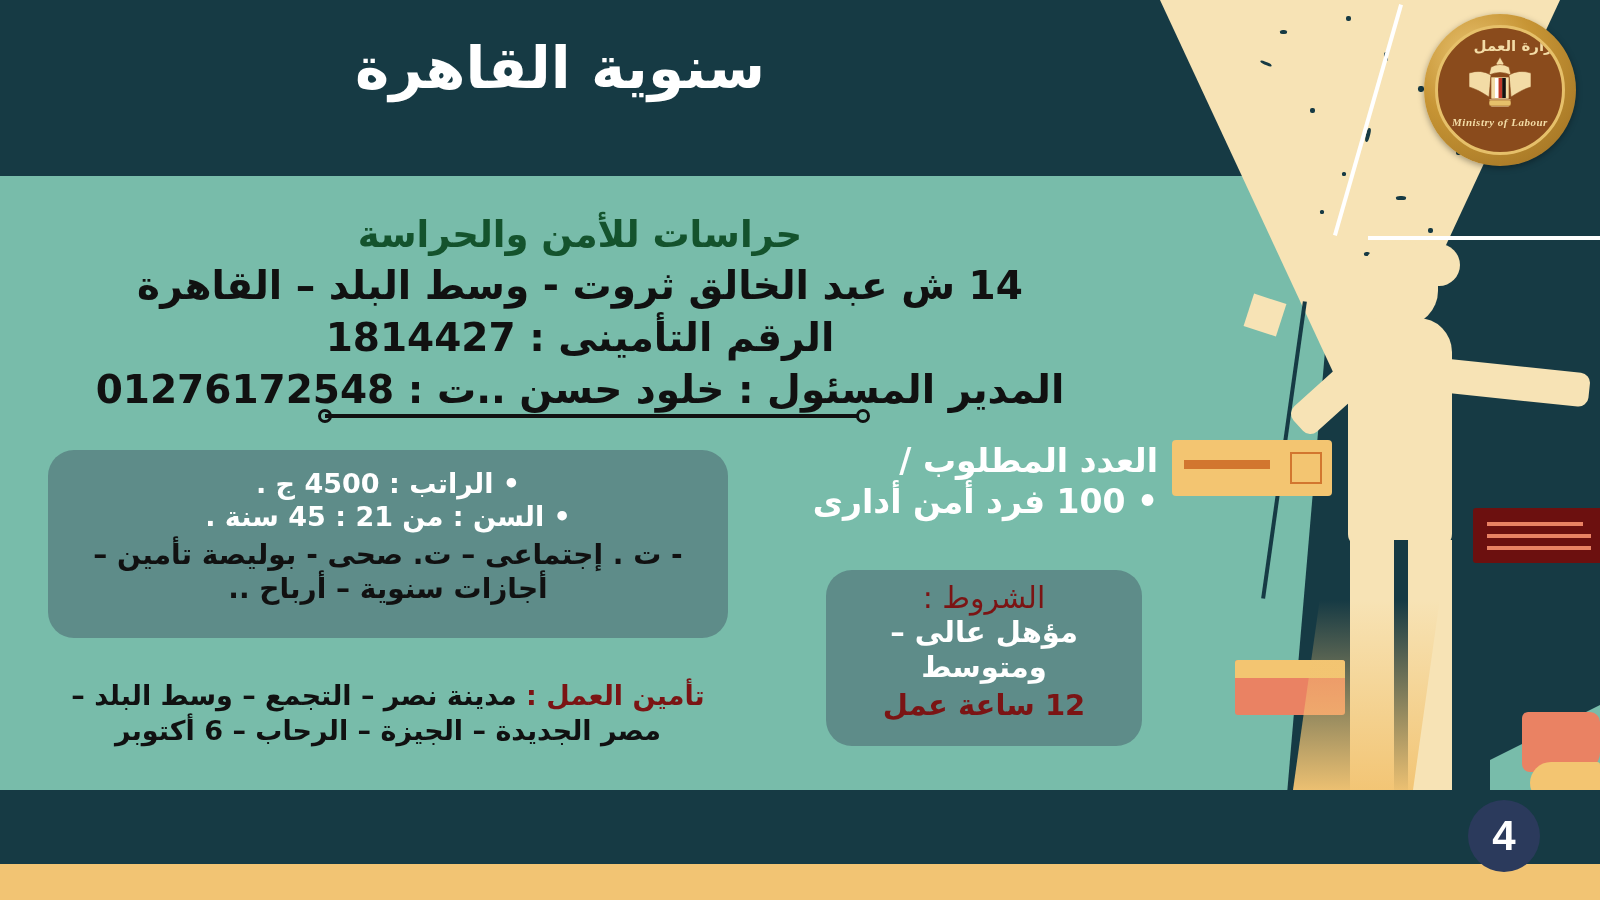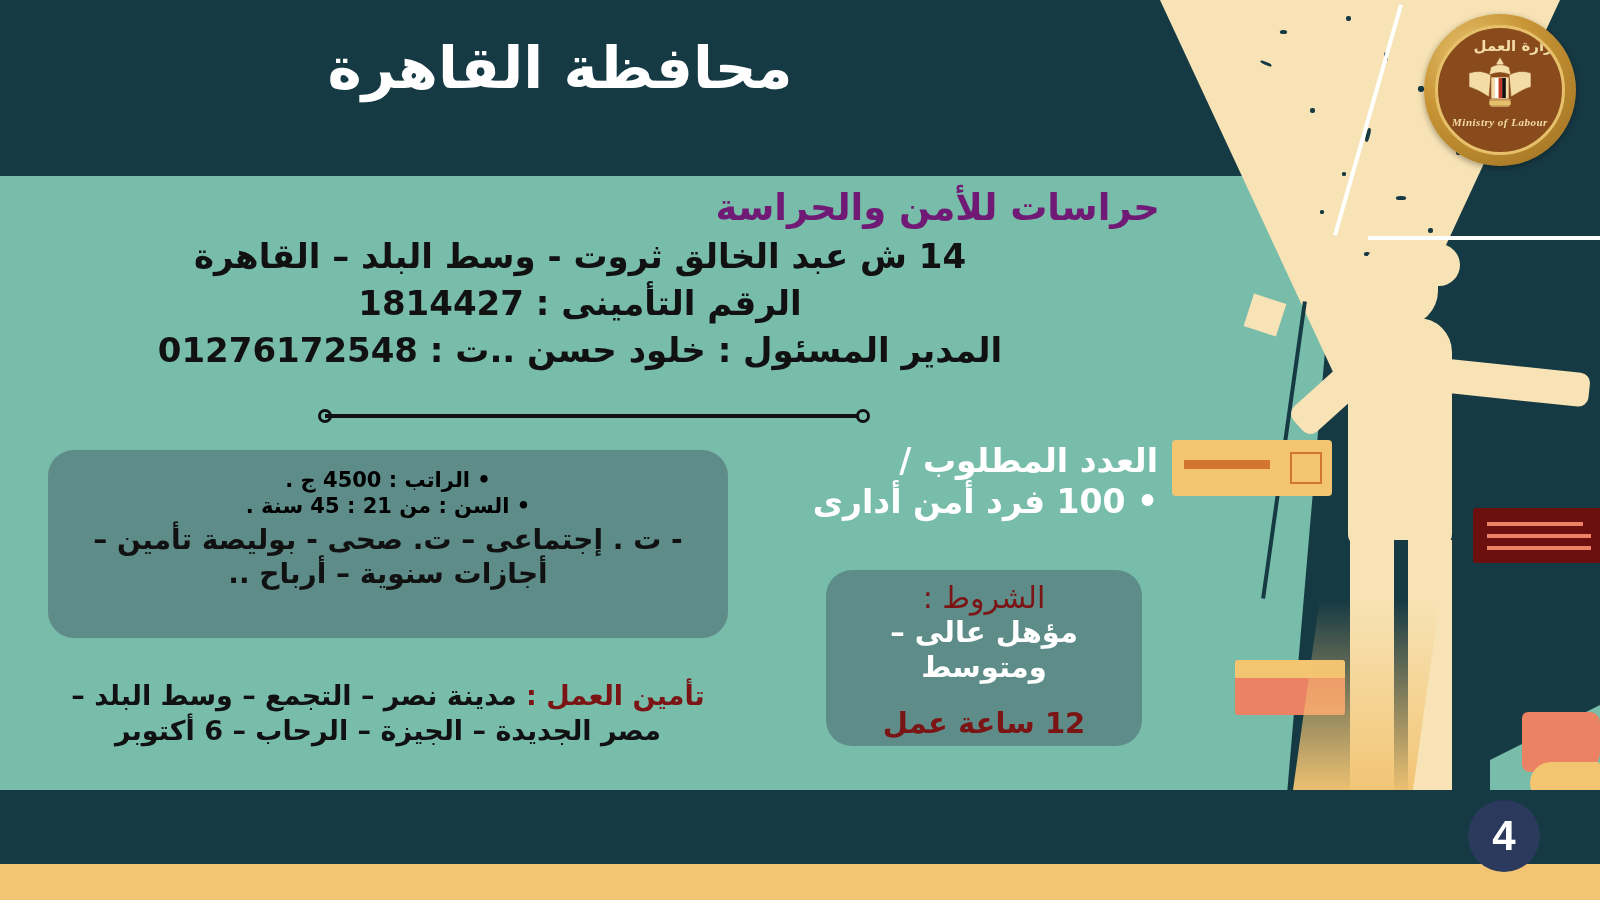--- a/index.html
+++ b/index.html
@@ -192,27 +192,27 @@
   .title {
     position:absolute; left:0; top:34px; width:1120px;
     text-align:center; z-index:5;
     color:#ffffff; font-size:58px; font-weight:bold;
     font-family:"DejaVu Sans", sans-serif; direction:rtl;
   }
 
   .content { position:absolute; left:0; top:176px; width:1160px; z-index:5; direction:rtl; }
 
   .company {
-    margin-top:10px;
-    color:#701a75; font-size:37px; font-weight:bold;
+    text-align:center; margin-top:37px;
+    color:#14532d; font-size:37px; font-weight:bold;
     font-family:"DejaVu Sans", sans-serif;
   }
   .addr-line {
     text-align:center; margin-top:7px;
-    color:#111111; font-size:34px; font-weight:bold;
+    color:#111111; font-size:39px; font-weight:bold;
     font-family:"DejaVu Sans", sans-serif;
   }
 
   .divider {
     position:absolute; left:318px; top:409px; width:552px; height:14px; z-index:5;
   }
   .divider .dline {
     position:absolute; left:7px; top:5px; width:538px; height:4px; background:#111;
   }
   .divider .dot {
@@ -222,21 +222,21 @@
   .divider .dot.l { left:0; }
   .divider .dot.r { right:0; }
 
   
   .panel-left {
     position:absolute; left:48px; top:450px; width:680px; height:188px;
     background:#5e8c89; border-radius:26px; z-index:5; direction:rtl;
     padding:18px 28px 10px 28px;
   }
   .panel-left .row {
-    color:#000000; font-size:21px; font-weight:bold; text-align:center;
+    color:#ffffff; font-size:27px; font-weight:bold; text-align:center;
     font-family:"DejaVu Sans", sans-serif; line-height:1.22;
   }
   .panel-left .row.benefits { font-size:28px; color:#111111; margin-top:4px; }
 
   .locations {
     position:absolute; left:48px; top:678px; width:680px; z-index:5;
     direction:rtl; text-align:center;
     color:#111111; font-size:27px; font-weight:bold; line-height:1.3;
     font-family:"DejaVu Sans", sans-serif;
   }
@@ -258,21 +258,21 @@
   }
   .panel-right .pr-head {
     color:#7b1414; font-size:30px; font-weight:normal;
     font-family:"DejaVu Sans", sans-serif;
   }
   .panel-right .pr-line {
     color:#ffffff; font-size:29px; font-weight:bold; line-height:1.22;
     font-family:"DejaVu Sans", sans-serif;
   }
   .panel-right .pr-hours {
-    color:#7b1414; font-size:29px; font-weight:bold; margin-top:20px;
+    color:#7b1414; font-size:29px; font-weight:bold; margin-top:2px;
     font-family:"DejaVu Sans", sans-serif;
   }
 
   
   .page-badge {
     position:absolute; left:1468px; top:800px; width:72px; height:72px;
     background:#2b3a5c; border-radius:50%; z-index:8;
     display:flex; align-items:center; justify-content:center;
     color:#ffffff; font-size:42px; font-weight:bold;
     font-family:"Liberation Sans", sans-serif;
@@ -370,21 +370,21 @@
           <rect x="30" y="25" width="3.6" height="20" fill="#ffffff"></rect>
           <rect x="33.6" y="25" width="3.6" height="20" fill="#c0392b"></rect>
           <rect x="37.2" y="25" width="3.6" height="20" fill="#111111"></rect>
         </g>
         <rect x="24" y="47" width="22" height="6" rx="2" fill="#e6c06a" stroke="#8a4b1c" stroke-width="0.5"></rect>
       </svg>
       <div class="logo-en">Ministry of Labour</div>
     </div>
   </div>
 
-  <div class="title">محافظة القاهرة</div>
+  <div class="title">سنوية القاهرة</div>
 
   <div class="content">
     <div class="company">حراسات للأمن والحراسة</div>
     <div class="addr-line">14 ش عبد الخالق ثروت - وسط البلد – القاهرة</div>
     <div class="addr-line">الرقم التأمينى : 1814427</div>
     <div class="addr-line">المدير المسئول : خلود حسن ..ت : 01276172548</div>
   </div>
 
   <div class="divider">
     <div class="dot l"></div>

